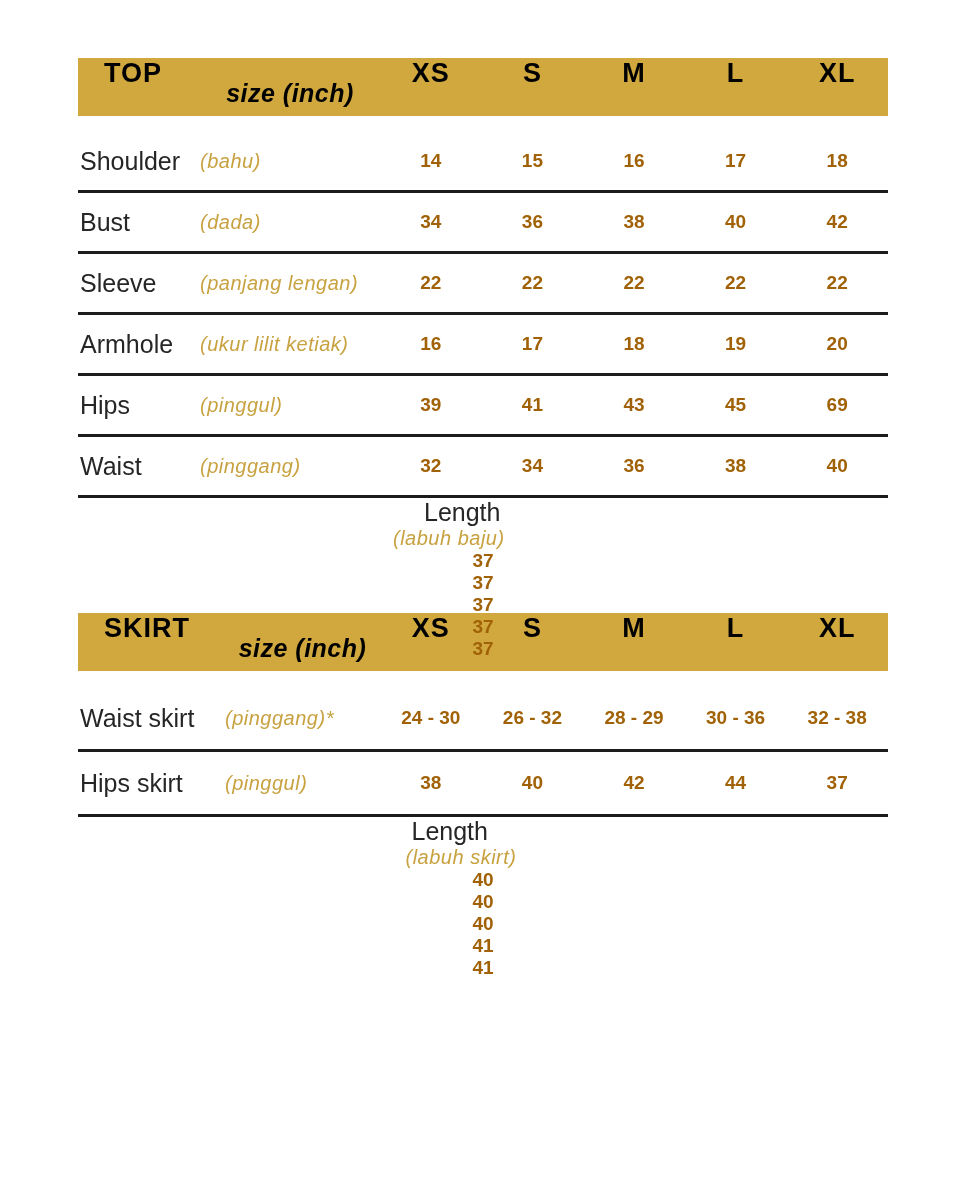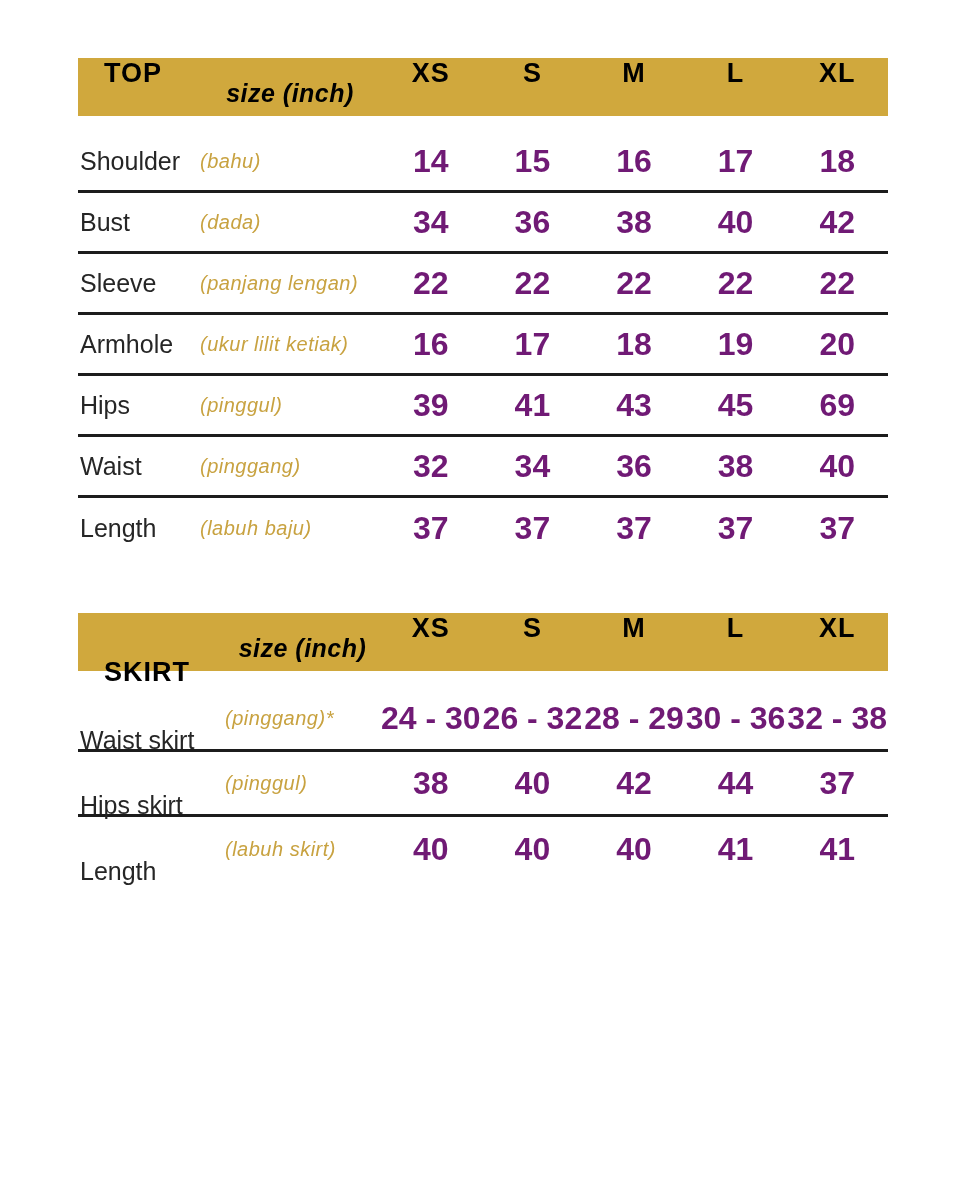--- a/index.html
+++ b/index.html
@@ -53,21 +53,21 @@
     color:#000000;
   }
   .col-label{
     width:122px;
     padding-left:26px;
     white-space:nowrap;
   }
   .col-malay{width:180px;}
   .col-size{flex:1 1 0;text-align:center;}
 
-  .skirt .col-label{width:147px;margin-top:44px;}
+  .skirt .col-label{width:147px;}
   .skirt .col-malay{width:155px;}
 
   .thead .col-label{
     font-size:27px;font-weight:bold;letter-spacing:1px;
   }
   .thead .col-malay{
     font-size:25px;font-weight:bold;font-style:italic;
     text-align:center;letter-spacing:0.5px;margin-top:21px;
   }
   .thead .col-size{
@@ -75,38 +75,38 @@
   }
 
   .tbody{padding-top:16px;}
   .trow{
     display:flex;
     align-items:center;
     height:61px;
     border-bottom:3px solid var(--line);
   }
   .skirt .trow{height:65px;}
-  .trow:last-child{border-bottom:none;}
+  .trow:last-child{border-bottom:none;flex-direction:column;}
 
   .trow .col-label{
     font-size:25px;
     color:var(--ink);
     padding-left:2px;
   }
   .trow .col-malay{
     font-size:20px;
     font-style:italic;
     color:var(--gold-text);
     letter-spacing:0.5px;
     white-space:nowrap;
   }
   .trow .col-size{
-    font-size:32px;
+    font-size:19px;
     font-weight:bold;
-    color:#701a75;
+    color:#a16207;
     white-space:nowrap;
   }
 
   .footnote{
     margin-top:18px;
     text-align:center;
     font-size:23px;
     letter-spacing:0.3px;
     color:var(--gold-text);
   }

